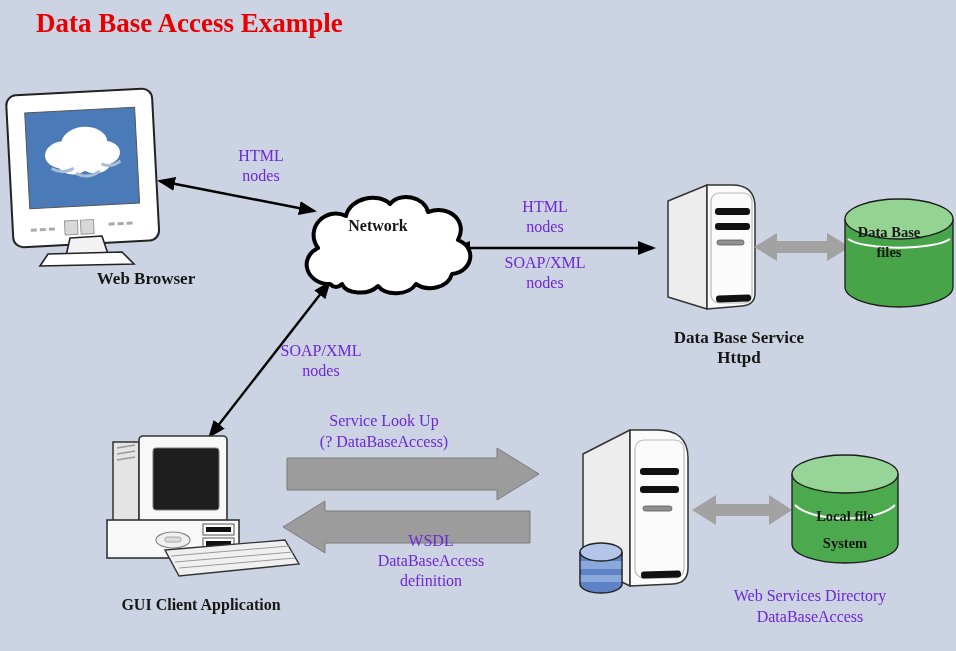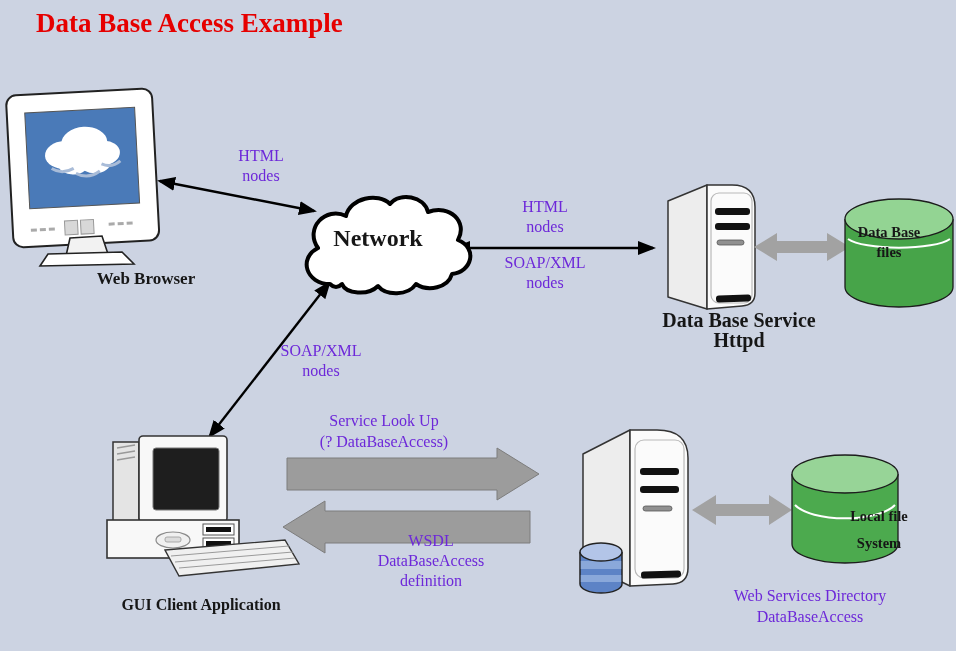--- a/index.html
+++ b/index.html
@@ -162,49 +162,49 @@
     <polygon points="287,458 497,458 497,448 539,474 497,500 497,490 287,490" fill="#9c9c9c" stroke="#7d7d7d" stroke-width="1"></polygon>
 
     <polygon points="283,527 325,501 325,511 530,511 530,543 325,543 325,553" fill="#9c9c9c" stroke="#7d7d7d" stroke-width="1"></polygon>
   </svg>
 
   <div id="title">Data Base Access Example</div>
 
   <div class="lbl blue" style="left:200px;top:146px;width:122px;">HTML
 nodes</div>
 
-  <div class="lbl dark" style="left:316px;top:228px;width:124px;font-size:24px;">Network</div>
+  <div class="lbl dark" style="left:316px;top:216px;width:124px;font-size:16px;">Network</div>
 
   <div class="lbl blue" style="left:484px;top:197px;width:122px;">HTML
 nodes</div>
 
   <div class="lbl blue" style="left:484px;top:253px;width:122px;">SOAP/XML
 nodes</div>
 
   <div class="lbl blue" style="left:259px;top:341px;width:124px;">SOAP/XML
 nodes</div>
 
   <div class="lbl node-label" style="left:46px;top:269px;width:200px;font-size:17px;">Web Browser</div>
 
-  <div class="lbl node-label" style="left:636px;top:310px;width:206px;font-size:20px;line-height:20px;">Data Base Service
+  <div class="lbl node-label" style="left:636px;top:328px;width:206px;font-size:17px;line-height:20px;">Data Base Service
 Httpd</div>
 
   <div class="lbl node-label" style="left:845px;top:222px;width:88px;font-size:14.5px;line-height:20px;">Data Base
 files</div>
 
   <div class="lbl node-label" style="left:78px;top:595px;width:246px;font-size:16px;">GUI Client Application</div>
 
   <div class="lbl blue" style="left:278px;top:410px;width:212px;line-height:21px;">Service Look Up
 (? DataBaseAccess)</div>
 
 
 
   <div class="lbl blue" style="left:331px;top:531px;width:200px;line-height:20px;">WSDL
 DataBaseAccess
 definition</div>
 
-  <div class="lbl node-label" style="left:792px;top:503px;width:106px;font-size:14.5px;line-height:27px;padding-left:34px;">Local file
+  <div class="lbl node-label" style="left:792px;top:503px;width:106px;font-size:14.5px;line-height:27px;">Local file
 System</div>
 
   <div class="lbl blue" style="left:696px;top:585px;width:228px;line-height:21px;">Web Services Directory
 DataBaseAccess</div>
 
 </div>
 
 </body></html>

